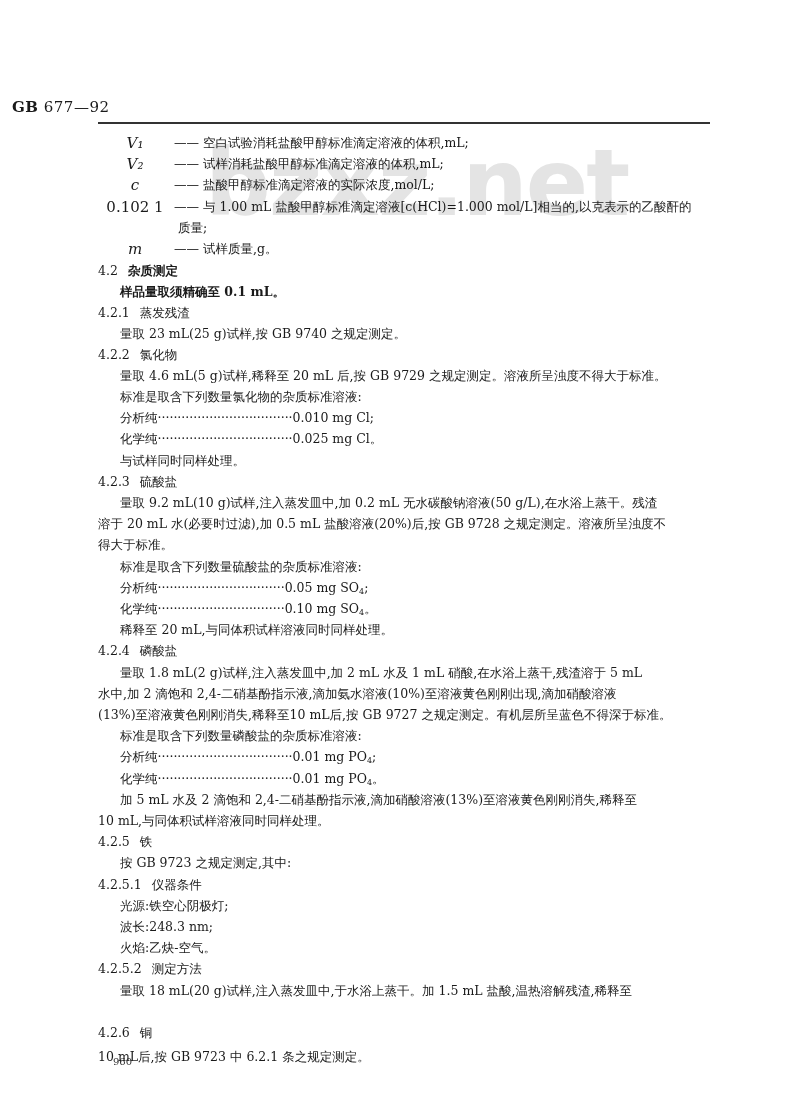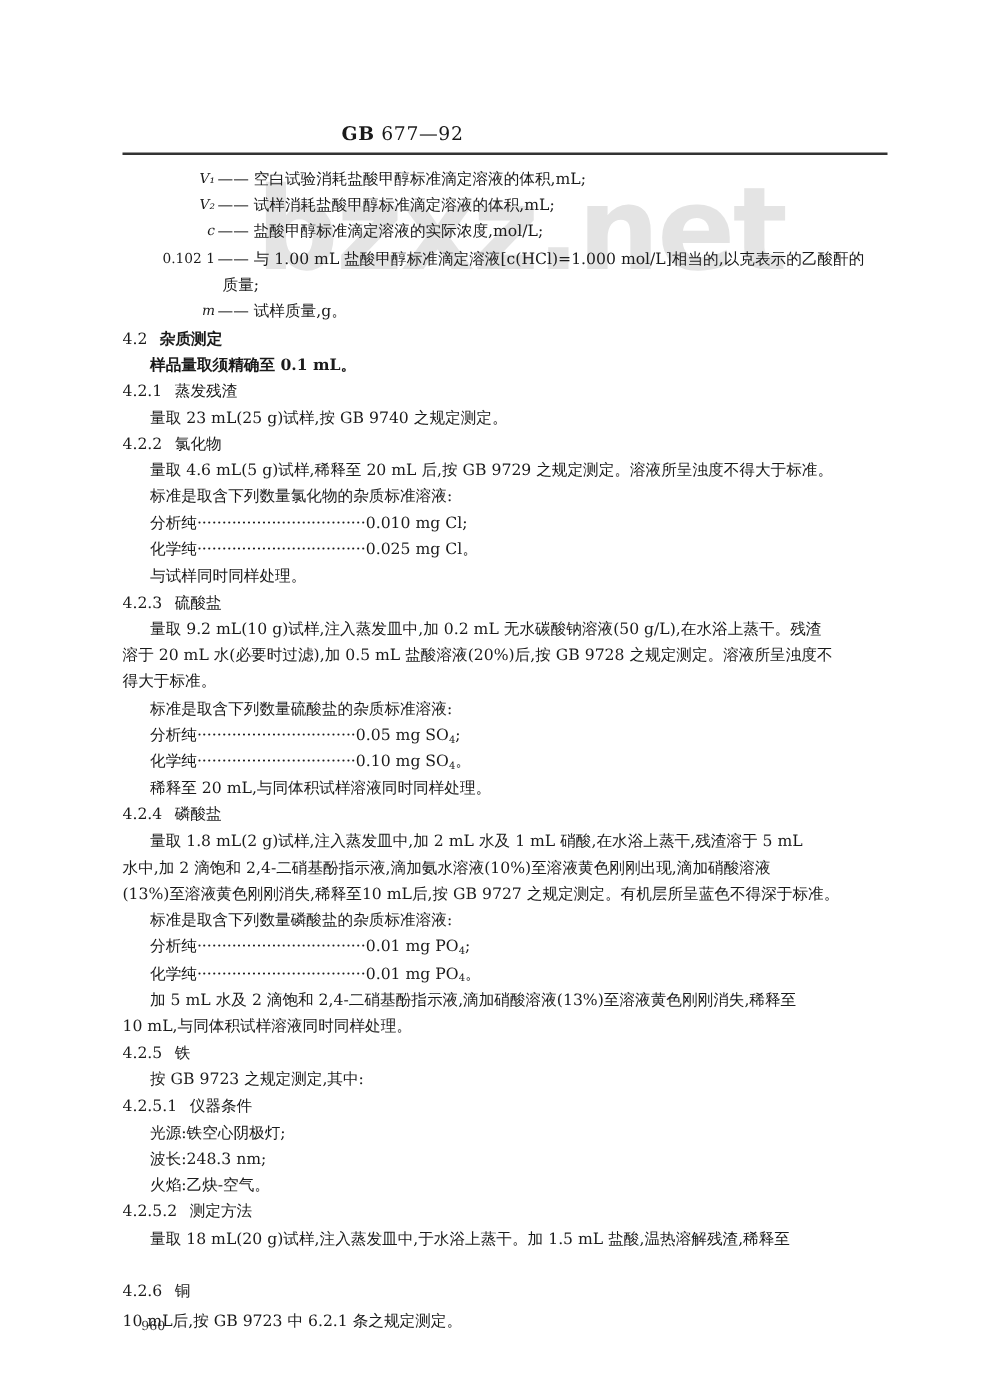--- a/index.html
+++ b/index.html
@@ -8,35 +8,35 @@
     font-family: "DejaVu Serif", "Liberation Serif", serif;
     color: #1a1a1a;
   }
   .watermark {
     position: absolute; left: 205px; top: 130px;
     font-family: "DejaVu Sans", "Liberation Sans", sans-serif;
     font-weight: bold; font-size: 92px; letter-spacing: -2px;
     color: #e4e4e4; z-index: 0; white-space: nowrap;
   }
   .header {
-    position: absolute; left: 0; top: 98px; width: 644px; text-align: center;
+    position: absolute; left: 12px; top: 98px; width: 644px; 
     font-size: 15px; letter-spacing: 0.5px; z-index: 1;
   }
   .header b { font-weight: bold; }
   .rule {
     position: absolute; left: 98px; top: 122px; width: 612px; height: 2px;
     background: #333; z-index: 1;
   }
   .content { position: absolute; left: 0; top: 134px; width: 800px; z-index: 1; }
   .line {
     position: absolute; font-size: 12.5px; white-space: nowrap; line-height: 18px;
   }
   .def-term {
-    position: absolute; width: 74px; text-align: right; font-style: italic;
-    font-size: 11px; line-height: 18px;
+    position: absolute; width: 74px; text-align: center; font-style: italic;
+    font-size: 15px; line-height: 18px;
   }
   .def-term.num { font-style: normal; }
   .heading { left: 98px; }
   .heading .num { display: inline-block; margin-right: 10px; }
   .heading.bold .title { font-weight: bold; }
   .indent { left: 120px; }
   .flush { left: 98px; }
   .defbody { left: 174px; }
   .page-num {
     position: absolute; left: 113px; top: 1056px; font-size: 10px; color: #333;

